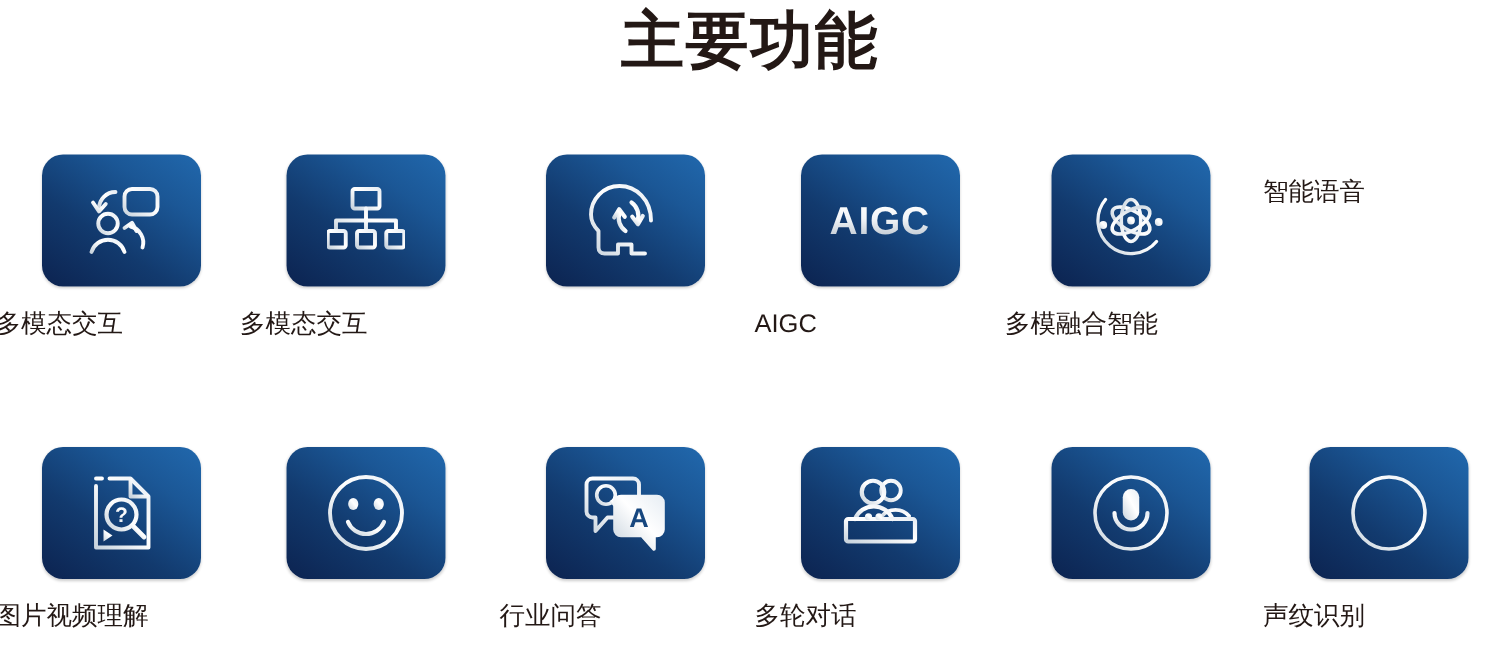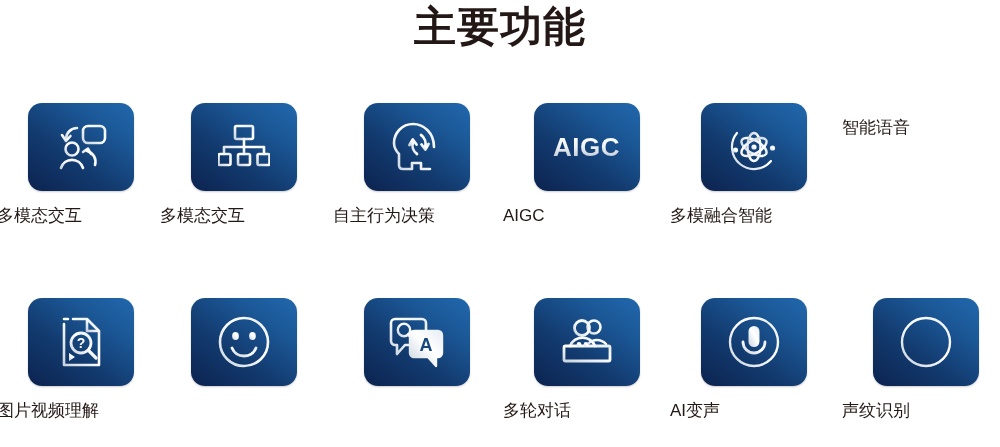--- a/index.html
+++ b/index.html
@@ -116,21 +116,20 @@
               </linearGradient>
                 </defs>
               <path d="M44 26 C44 12 34 3 23 3 C12 3 4 12 4 22 C4 27 6 30 9 33 L9 44 C9 46.5 10.5 48 13 48 L22 48 L22 42 L31 42 L31 48 L40 48" fill="none" stroke="url(#g3)" stroke-width="2.6" stroke-linejoin="round" stroke-linecap="round"></path>
               <path d="M31 14 A10.5 10.5 0 0 1 35 26" fill="none" stroke="url(#g3)" stroke-width="2.8" stroke-linecap="round"></path>
               <path d="M38.5 23 L35.3 28.5 L31.5 23.5" fill="none" stroke="url(#g3)" stroke-width="2.8" stroke-linecap="round" stroke-linejoin="round"></path>
               <path d="M27 33 A10.5 10.5 0 0 1 23 21" fill="none" stroke="url(#g3)" stroke-width="2.8" stroke-linecap="round"></path>
               <path d="M19.5 24 L22.8 18.5 L26.5 23.5" fill="none" stroke="url(#g3)" stroke-width="2.8" stroke-linecap="round" stroke-linejoin="round"></path>
             </svg>
           </span>
         </div>
-        <div class="label">自主行为决策</div>
       </div>
 
       <div class="cell" style="left:503px;">
         <div class="tile">
           <span class="aigc-text">AIGC</span>
         </div>
         <div class="label">AIGC</div>
       </div>
 
       <div class="cell" style="left:670px;font-family:Liberation Serif, serif;">
@@ -220,20 +219,21 @@
               </linearGradient>
                 </defs>
               <path d="M6 3 L33 3 A4 4 0 0 1 37 7 L37 25 A4 4 0 0 1 33 29 L16 29 L8 38 L8 29 L6 29 A4 4 0 0 1 2 25 L2 7 A4 4 0 0 1 6 3 Z" fill="none" stroke="url(#g8)" stroke-width="2.6" stroke-linejoin="round"></path>
               <circle cx="15" cy="14" r="6.2" fill="none" stroke="url(#g8)" stroke-width="2.4"></circle>
               <path d="M19 18.5 L22.5 22" stroke="url(#g8)" stroke-width="2.6" stroke-linecap="round"></path>
               <path d="M25 15 L49 15 A4 4 0 0 1 53 19 L53 37 A4 4 0 0 1 49 41 L47 41 L47 50 L39 41 L25 41 A4 4 0 0 1 21 37 L21 19 A4 4 0 0 1 25 15 Z" fill="url(#g8)" stroke="url(#g8)" stroke-width="2.4" stroke-linejoin="round"></path>
               <text x="37" y="35" font-family="Liberation Sans, sans-serif" font-size="18" font-weight="bold" fill="#17477f" text-anchor="middle">A</text>
             </svg>
           </span>
         </div>
+        <div class="label">行业问答</div>
       </div>
 
       <div class="cell" style="left:503px;">
         <div class="tile">
           <span>
             <svg width="58" height="48" viewBox="0 0 58 48">
               <defs>
                   <linearGradient id="g9" x1="0" y1="1" x2="1" y2="0">
                 <stop offset="0" stop-color="#c9d4de"></stop>
                     <stop offset="0.55" stop-color="#ffffff"></stop>
@@ -264,21 +264,20 @@
                     <stop offset="1" stop-color="#e8eef4"></stop>
               </linearGradient>
                 </defs>
               <circle cx="27" cy="27" r="24" fill="none" stroke="url(#g10)" stroke-width="2.4"></circle>
               <rect x="21.5" y="11" width="11" height="21" rx="5.5" fill="url(#g10)"></rect>
               <path d="M16 27 A11 11 0 0 0 38 27" fill="none" stroke="url(#g10)" stroke-width="2.8" stroke-linecap="round"></path>
               <path d="M27 38 L27 44" stroke="url(#g10)" stroke-width="2.8" stroke-linecap="round"></path>
             </svg>
           </span>
         </div>
-        <div class="label">AI变声</div>
       </div>
 
       <div class="cell" style="left:842px;">
         <div class="tile">
           <span>
             <svg width="54" height="54" viewBox="0 0 54 54">
               <defs>
                   <linearGradient id="g11" x1="0" y1="1" x2="1" y2="0">
                 <stop offset="0" stop-color="#c9d4de"></stop>
                     <stop offset="0.55" stop-color="#ffffff"></stop>

